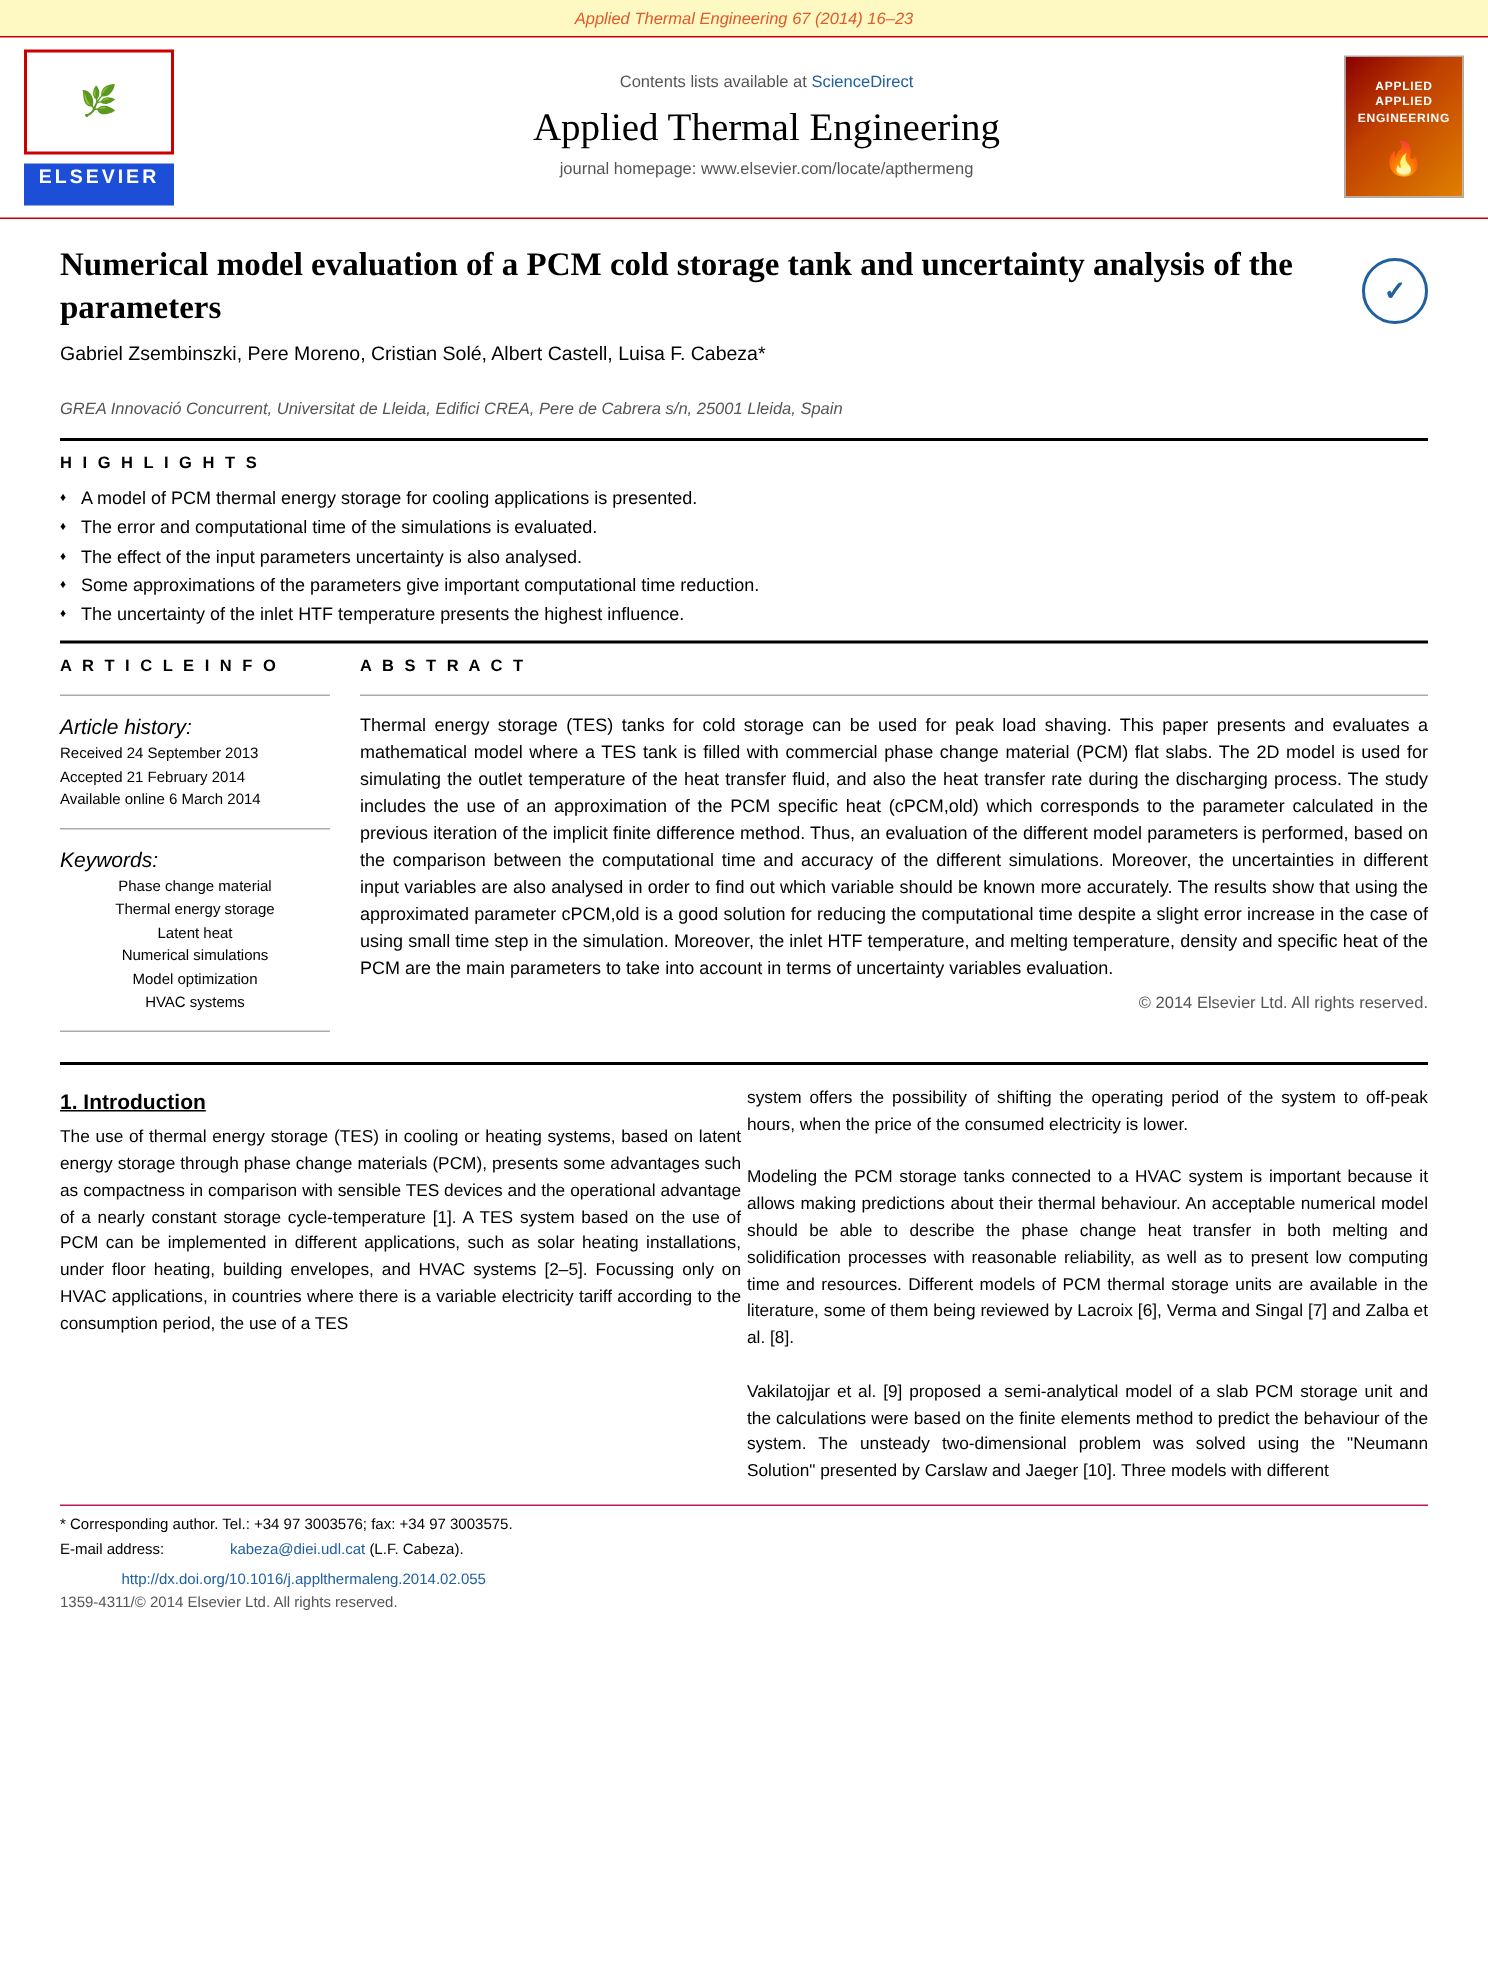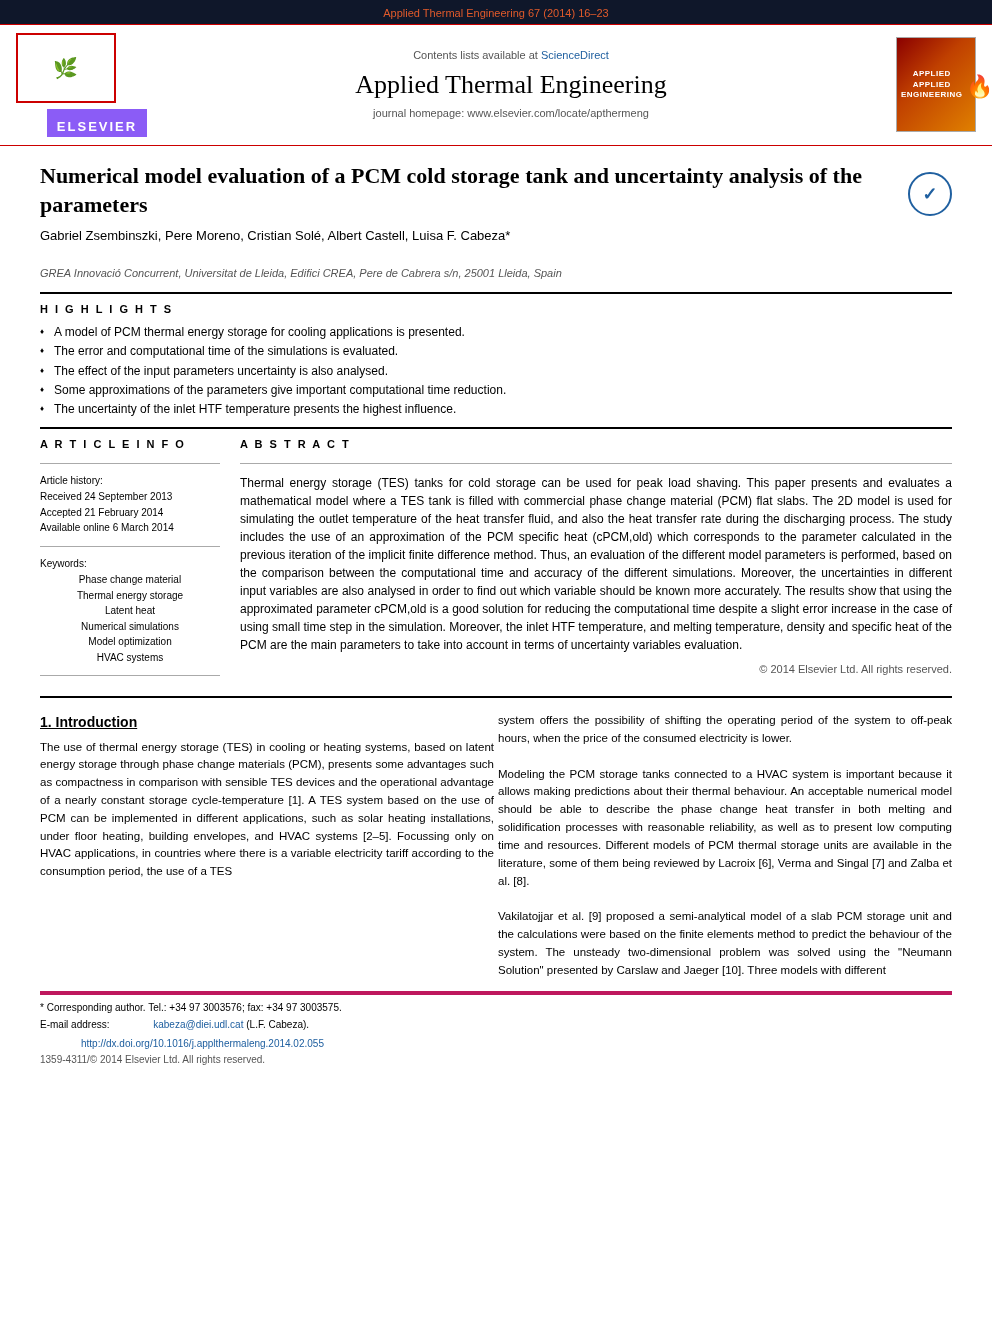--- a/index.html
+++ b/index.html
@@ -8,25 +8,26 @@
       background: #fff;
       color: #000;
       width: 992px;
       min-height: 1323px;
       font-size: 13px;
       line-height: 1.45;
     }
 
     
     .journal-top-bar {
-      background: #0f172a;
+      background: #fef9c3;
       text-align: center;
       padding: 6px 0 2px;
       font-size: 11px;
       color: #e05a2b;
+      font-style: italic;
       font-family: Arial, sans-serif;
     }
 
     
     .header-area {
       display: flex;
       align-items: center;
       border-top: 1px solid #c00;
       border-bottom: 1px solid #c00;
       padding: 8px 16px;
@@ -50,30 +51,29 @@
       font-weight: bold;
       color: #c00;
       text-align: center;
       letter-spacing: 0.5px;
       line-height: 1.2;
     }
     .header-logo-elsevier {
       margin-top: 6px;
       width: 100px;
       height: 28px;
-      background: #8b5cf6;
-      display: flex;
-      align-items: flex-end;
+      background: #1d4ed8;
+      display: flex;
+      align-items: flex-start;
       justify-content: center;
       color: #fff;
       font-size: 13px;
       font-family: Arial, sans-serif;
       font-weight: bold;
       letter-spacing: 2px;
-      margin-left: 31px;
     }
     .header-center {
       flex: 1;
       text-align: center;
     }
     .header-contents {
       font-size: 11px;
       color: #555;
       font-family: Arial, sans-serif;
       margin-bottom: 2px;
@@ -96,22 +96,23 @@
     }
     .header-thumb {
       width: 80px;
       flex-shrink: 0;
     }
     .header-thumb-box {
       width: 80px;
       height: 95px;
       background: linear-gradient(135deg, #8b0000 0%, #c04000 40%, #e08000 100%);
       display: flex;
-      flex-direction: row;
+      flex-direction: column;
       align-items: center;
+      justify-content: center;
       color: #fff;
       font-size: 7px;
       font-family: Arial, sans-serif;
       font-weight: bold;
       text-align: center;
       letter-spacing: 0.5px;
       line-height: 1.3;
       border: 1px solid #aaa;
     }
 
@@ -221,21 +222,22 @@
     }
     .col-right {
       flex: 1;
     }
 
     
     .article-info-block {
       margin-bottom: 10px;
     }
     .info-sub-label {
-      font-size: 10px;
+      font-size: 14px;
+      font-style: italic;
       font-family: Arial, sans-serif;
       color: #000;
       margin-bottom: 2px;
     }
     .info-sub-text {
       font-size: 10px;
       font-family: Arial, sans-serif;
       color: #000;
       margin-bottom: 1px;
     }
@@ -285,21 +287,21 @@
     .body-text {
       font-size: 11.5px;
       font-family: Arial, sans-serif;
       color: #000;
       text-align: justify;
       line-height: 1.55;
     }
 
     
     .footnote-area {
-      border-top: 4px solid #be185d;
+      border-top: 1px solid #be185d;
       margin-top: 12px;
       padding-top: 6px;
     }
     .footnote-text {
       font-size: 10px;
       font-family: Arial, sans-serif;
       color: #000;
       margin-bottom: 2px;
     }
     .footnote-link {

